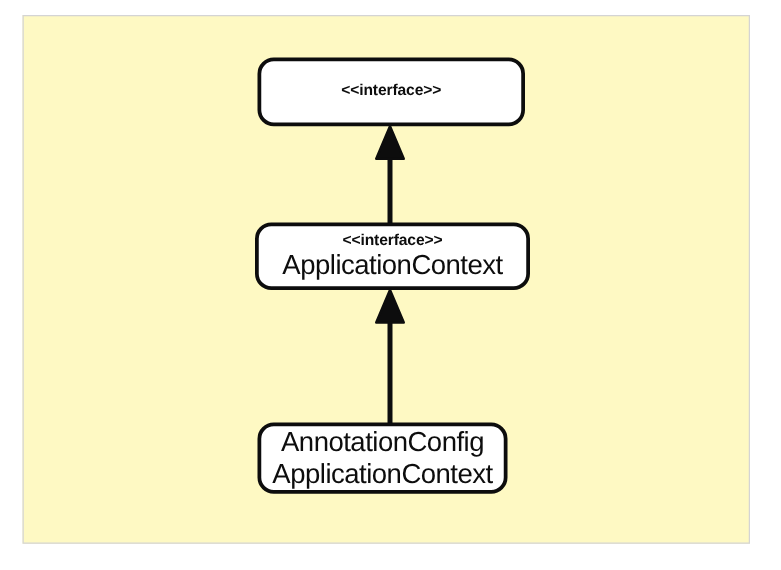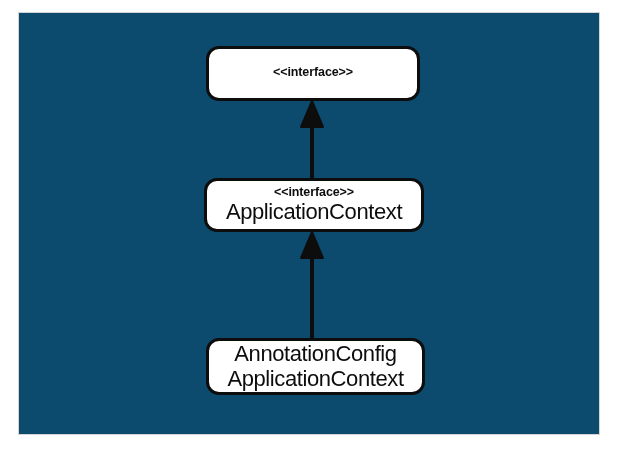--- a/index.html
+++ b/index.html
@@ -14,21 +14,21 @@
     overflow: hidden;
   }
 
   
   #diagram-frame {
     position: absolute;
     left: 18px;
     top: 12px;
     width: 582px;
     height: 423px;
-    background: #0c4a6e;
+    background: #fef9c3;
     border: 1px solid #d4d4d4;
     box-sizing: border-box;
   }
 
   
   .uml-box {
     position: absolute;
     box-sizing: border-box;
     background: #ffffff;
     border: 3px solid #0d0d0d;
@@ -73,21 +73,21 @@
   #box-application-context {
     left: 185px;
     top: 165px;
     width: 220px;
     height: 54px;
   }
 
   #box-annotation-config-application-context {
     left: 187px;
     top: 325px;
-    width: 219px;
+    width: 200px;
     height: 57px;
   }
 
   
   .connector {
     position: absolute;
     overflow: visible;
   }
 
   #connector-appctx-to-beanfactory {

